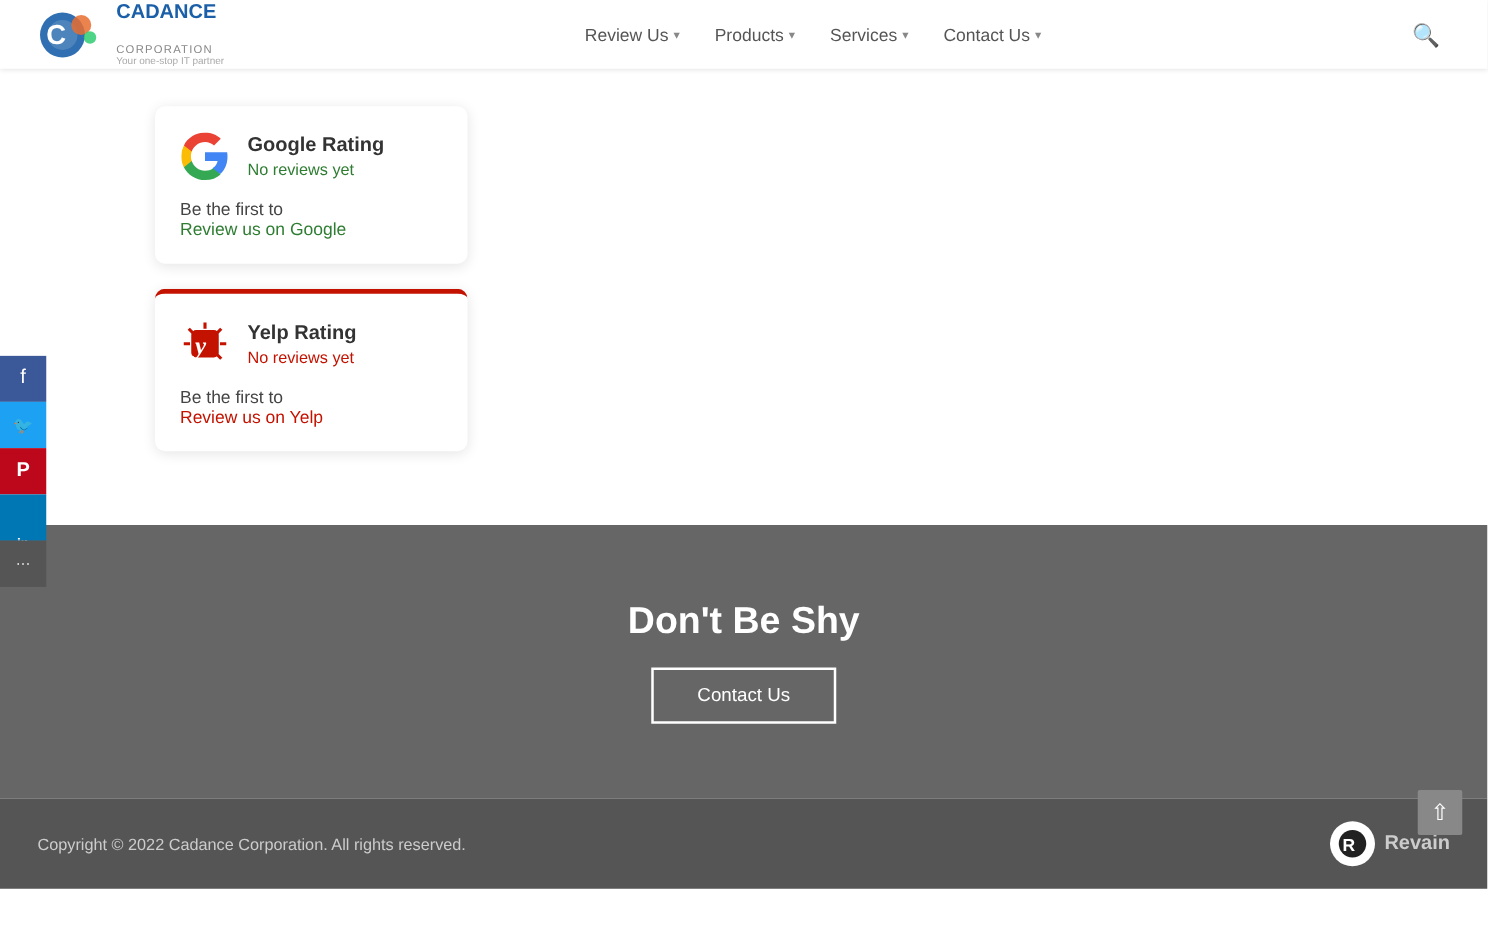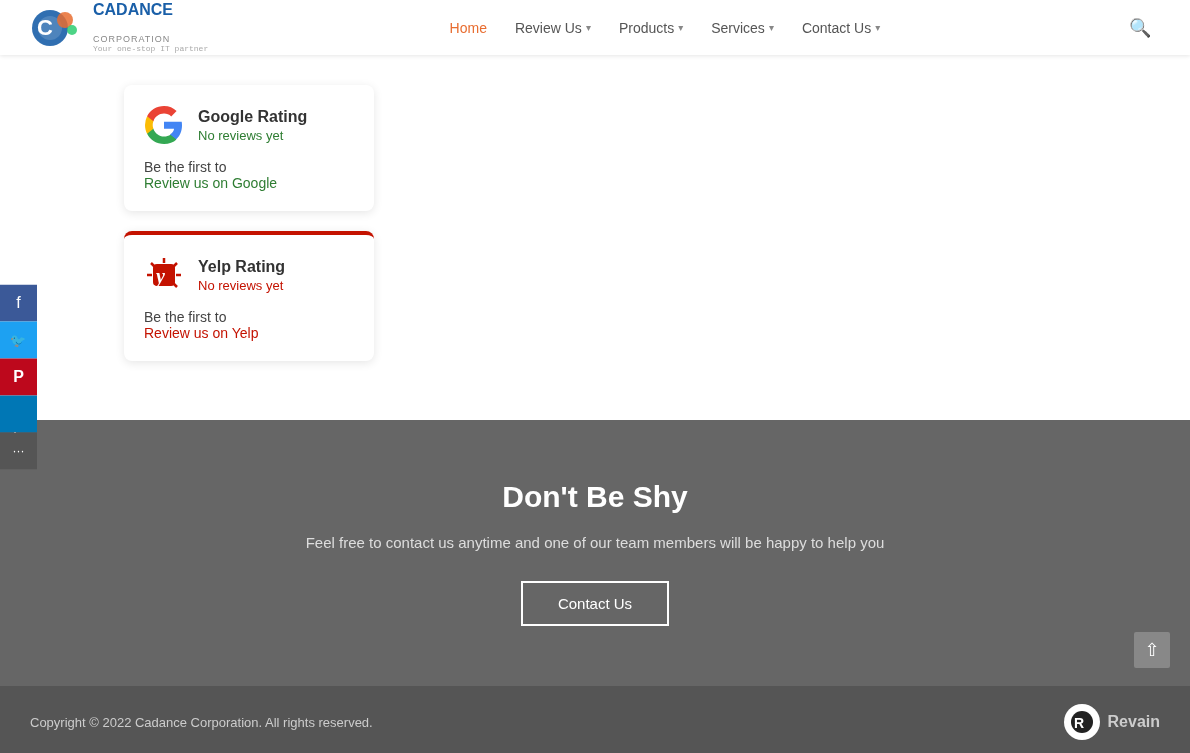--- a/index.html
+++ b/index.html
@@ -245,28 +245,25 @@
       <circle cx="20" cy="20" r="18" fill="#1a5fa8" opacity="0.9"></circle>
       <circle cx="20" cy="20" r="12" fill="#fff" opacity="0.15"></circle>
 
       <text x="7" y="27" font-size="22" fill="#fff" font-weight="bold">C</text>
       <circle cx="35" cy="12" r="8" fill="#e86d30" opacity="0.85"></circle>
       <circle cx="42" cy="22" r="5" fill="#2ecc71" opacity="0.85"></circle>
     </svg>
     <div style="line-height:1.1">
       <div style="font-size:16px;font-weight:bold;color:#1a5fa8;">CADANCE</div>
       <div style="font-size:9px;color:#888;letter-spacing:1px;margin-top:16px;">CORPORATION</div>
-      <div style="font-size:8px;color:#aaa;font-family:Liberation Mono, monospace;">Your one-stop IT partner</div>
+      <div style="font-size:8px;color:#aaa;">Your one-stop IT partner</div>
     </div>
   </div>
 
   <ul class="nav-links">
-    <li>
-      <a class="active" href="#">Home</a>
-    </li>
     <li>
       <a href="#">
         <span>Review Us</span>
         <span class="chevron">▾</span>
       </a>
     </li>
     <li>
       <a href="#">
         <span>Products</span>
         <span class="chevron">▾</span>
@@ -357,21 +354,20 @@
         <span>Be the first to</span><br>
         <a class="yelp-link" href="#">Review us on Yelp</a>
       </div>
     </div>
 
   </div>
 </div>
 
 <div class="footer-cta">
   <div class="footer-cta-title">Don't Be Shy</div>
-  <div class="footer-cta-text">Feel free to contact us anytime and one of our team members will be happy to help you</div>
   <a class="contact-btn" href="#">Contact Us</a>
 </div>
 
 <div class="bottom-footer">
   <span class="copyright">Copyright © 2022 Cadance Corporation. All rights reserved.</span>
   <div class="revain-logo">
     <div class="revain-icon">
 
       <svg width="26" height="26" viewBox="0 0 26 26" xmlns="http://www.w3.org/2000/svg">
         <rect x="2" y="2" width="22" height="22" rx="11" fill="#222"></rect>

